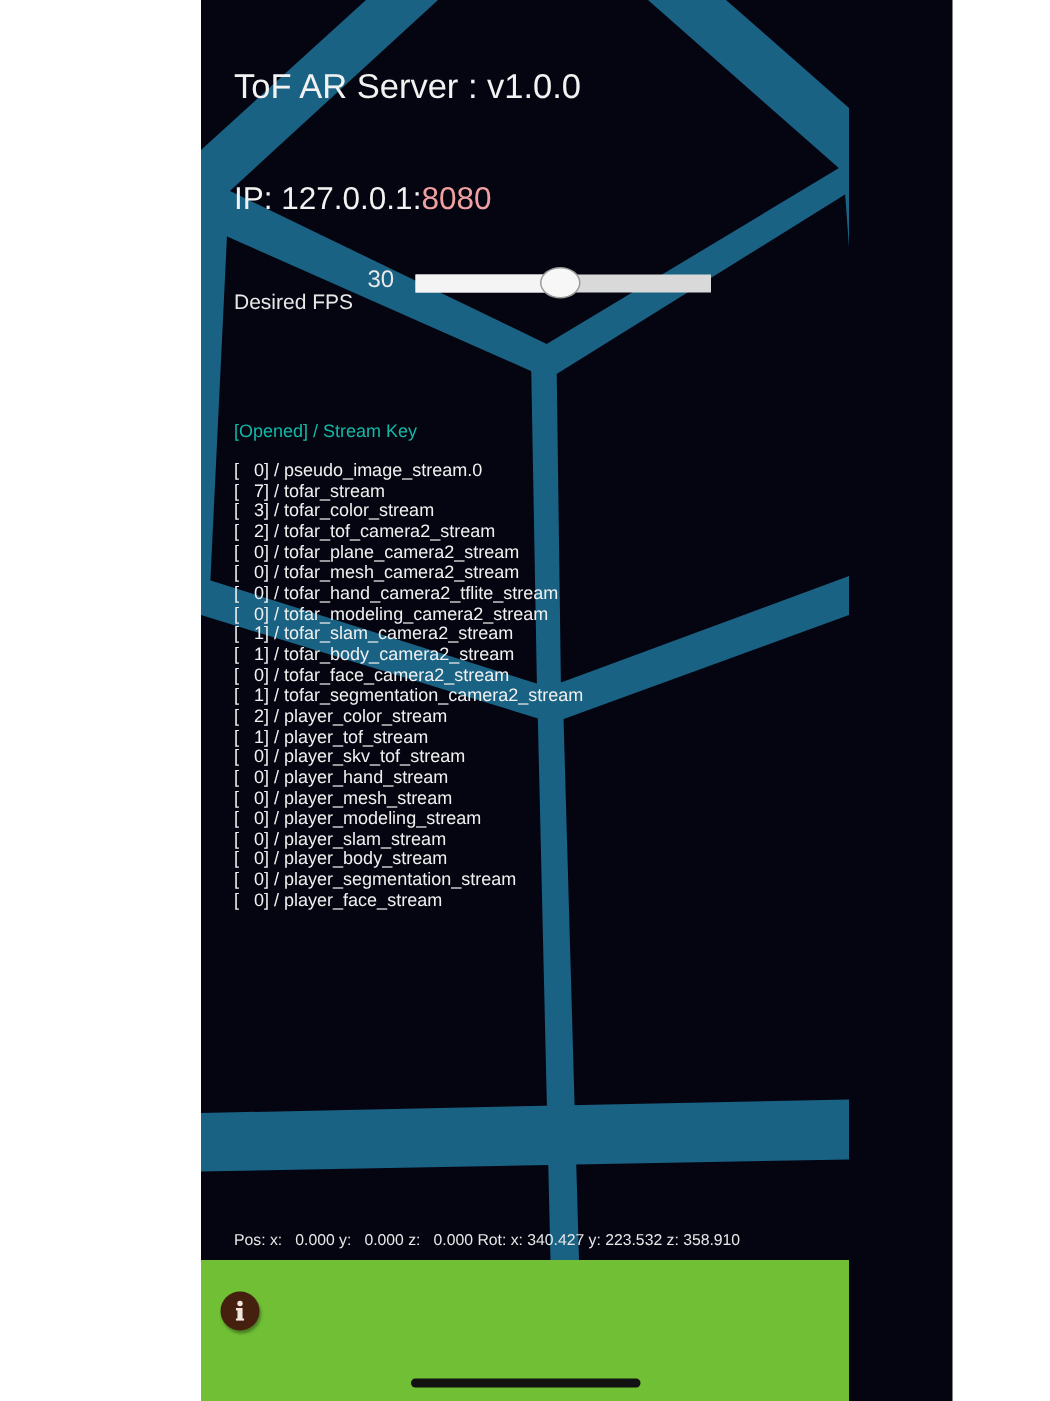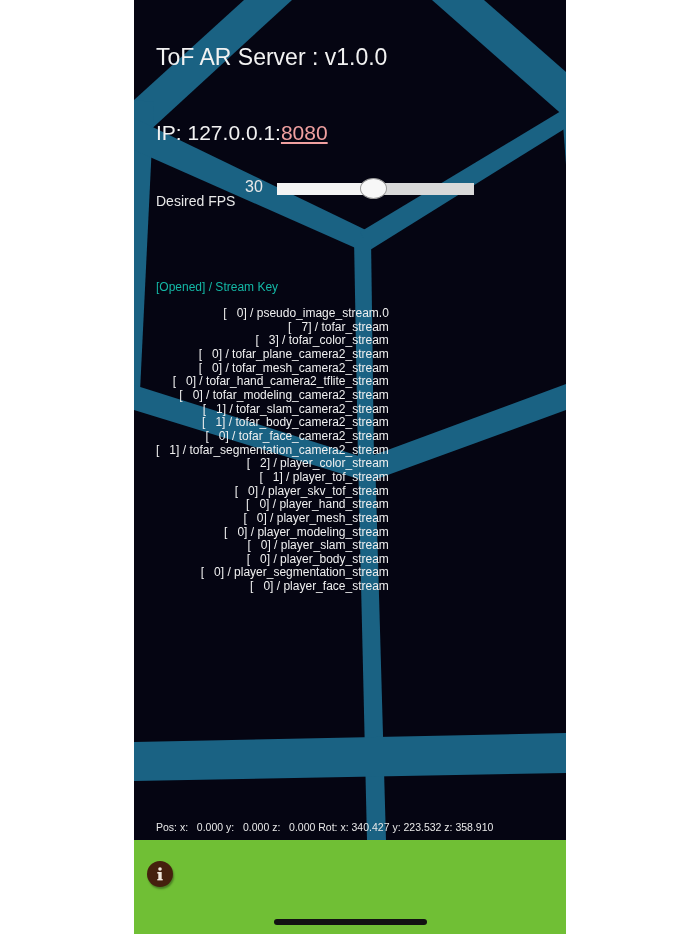--- a/index.html
+++ b/index.html
@@ -1,31 +1,31 @@
 <!DOCTYPE html>
 <html><head>
 <meta charset="utf-8">
 <style>
   html, body { margin:0; padding:0; }
   body {
     width:700px; height:934px; background:#ffffff; position:relative; overflow:hidden;
     font-family:"Liberation Sans", sans-serif;
   }
   .screen {
-    position:absolute; left:134px; top:0; width:432px; height:934px;
+    position:absolute; left:134px; top:0; width:501px; height:934px;
     background:#050512; overflow:hidden;
   }
   .bg-svg { position:absolute; left:0; top:0; width:432px; height:840px; }
   .title {
     position:absolute; left:22px; top:44px; font-size:23px; color:#f2f2f2; white-space:nowrap;
   }
   .ip {
     position:absolute; left:22px; top:121px; font-size:21px; color:#f2f2f2; white-space:nowrap;
   }
-  .ip .port { color:#f0a0a0;text-decoration:underline; }
+  .ip .port { color:#f0a0a0; }
   .fps-label {
     position:absolute; left:22px; top:181px; font-size:14px; color:#e8e8e8; white-space:nowrap;margin-top:12px;
   }
   .fps-value {
     position:absolute; left:111px; top:178px; font-size:16px; color:#e8e8e8;
   }
   .slider {
     position:absolute; left:143px; top:183px; width:197px; height:12px;
     background:#d9d9d9; cursor:pointer;
   }
@@ -37,21 +37,21 @@
   .note {
     position:absolute; left:142px; top:201px; font-size:7.2px; line-height:8.5px; color:#d8d8d8; white-space:nowrap;
   }
   .stream-header {
     position:absolute; left:22px; top:280px; font-size:12px; color:#14b8a6; white-space:nowrap;
   }
   .stream-list {
     position:absolute; left:22px; top:307px; margin:0; padding:0; list-style:none;
   }
   .stream-list li {
-    font-size:12px; line-height:13.65px; color:#f0f0f0; white-space:pre;text-align:right;
+    font-size:12px; line-height:13.65px; color:#f0f0f0; white-space:pre;
   }
   .pose {
     position:absolute; left:22px; top:821px; font-size:10.5px; color:#e8e8e8; white-space:pre;
   }
   .bottom-bar {
     position:absolute; left:0; top:840px; width:432px; height:94px; background:#70bf35;
   }
   .info-btn {
     position:absolute; left:13px; top:21px; width:26px; height:26px; border-radius:50%;
     background:#45200e; box-shadow:1px 2px 2px rgba(0,0,0,0.35); cursor:pointer;
@@ -102,20 +102,21 @@
   <div class="slider">
     <div class="fill" style="width: 96.53px;"></div>
     <div class="knob" style="left: 83.03px;"></div>
   </div>
 
   <div class="stream-header">[Opened] / Stream Key</div>
   <ul class="stream-list">
     <li>[   <span>0</span>] / <span>pseudo_image_stream.0</span></li>
     <li>[   <span>7</span>] / <span>tofar_stream</span></li>
     <li>[   <span>3</span>] / <span>tofar_color_stream</span></li>
+    <li>[   <span>2</span>] / <span>tofar_tof_camera2_stream</span></li>
     <li>[   <span>0</span>] / <span>tofar_plane_camera2_stream</span></li>
     <li>[   <span>0</span>] / <span>tofar_mesh_camera2_stream</span></li>
     <li>[   <span>0</span>] / <span>tofar_hand_camera2_tflite_stream</span></li>
     <li>[   <span>0</span>] / <span>tofar_modeling_camera2_stream</span></li>
     <li>[   <span>1</span>] / <span>tofar_slam_camera2_stream</span></li>
     <li>[   <span>1</span>] / <span>tofar_body_camera2_stream</span></li>
     <li>[   <span>0</span>] / <span>tofar_face_camera2_stream</span></li>
     <li>[   <span>1</span>] / <span>tofar_segmentation_camera2_stream</span></li>
     <li>[   <span>2</span>] / <span>player_color_stream</span></li>
     <li>[   <span>1</span>] / <span>player_tof_stream</span></li>

